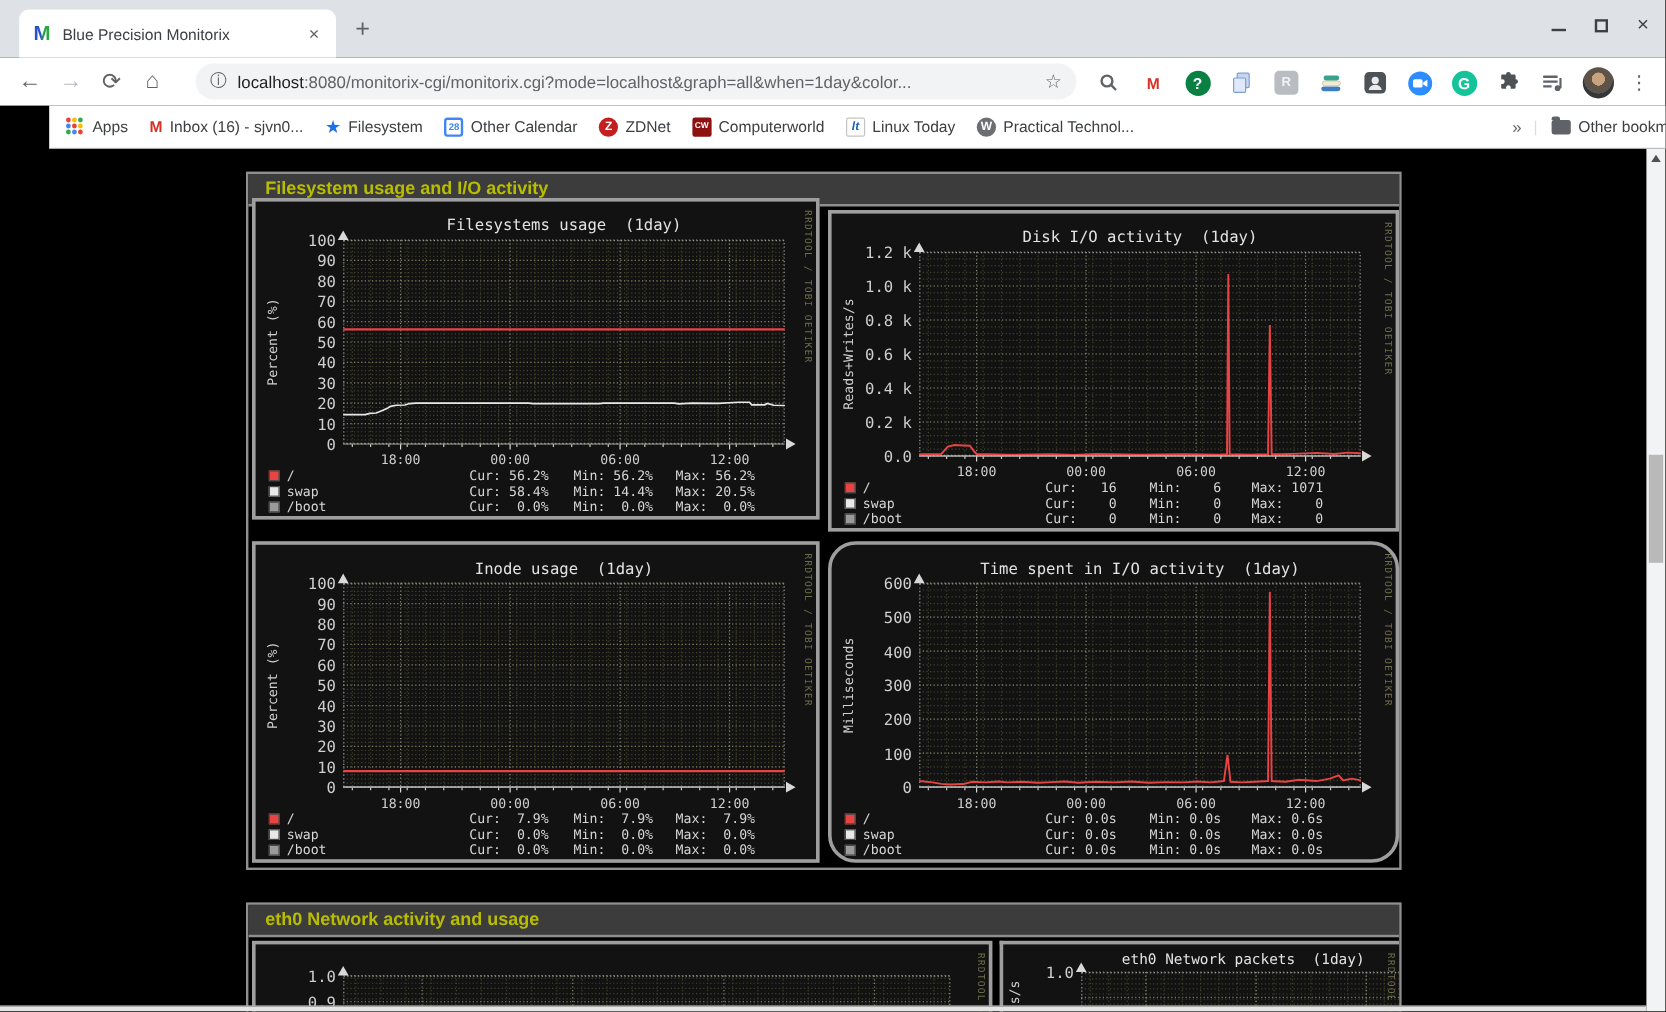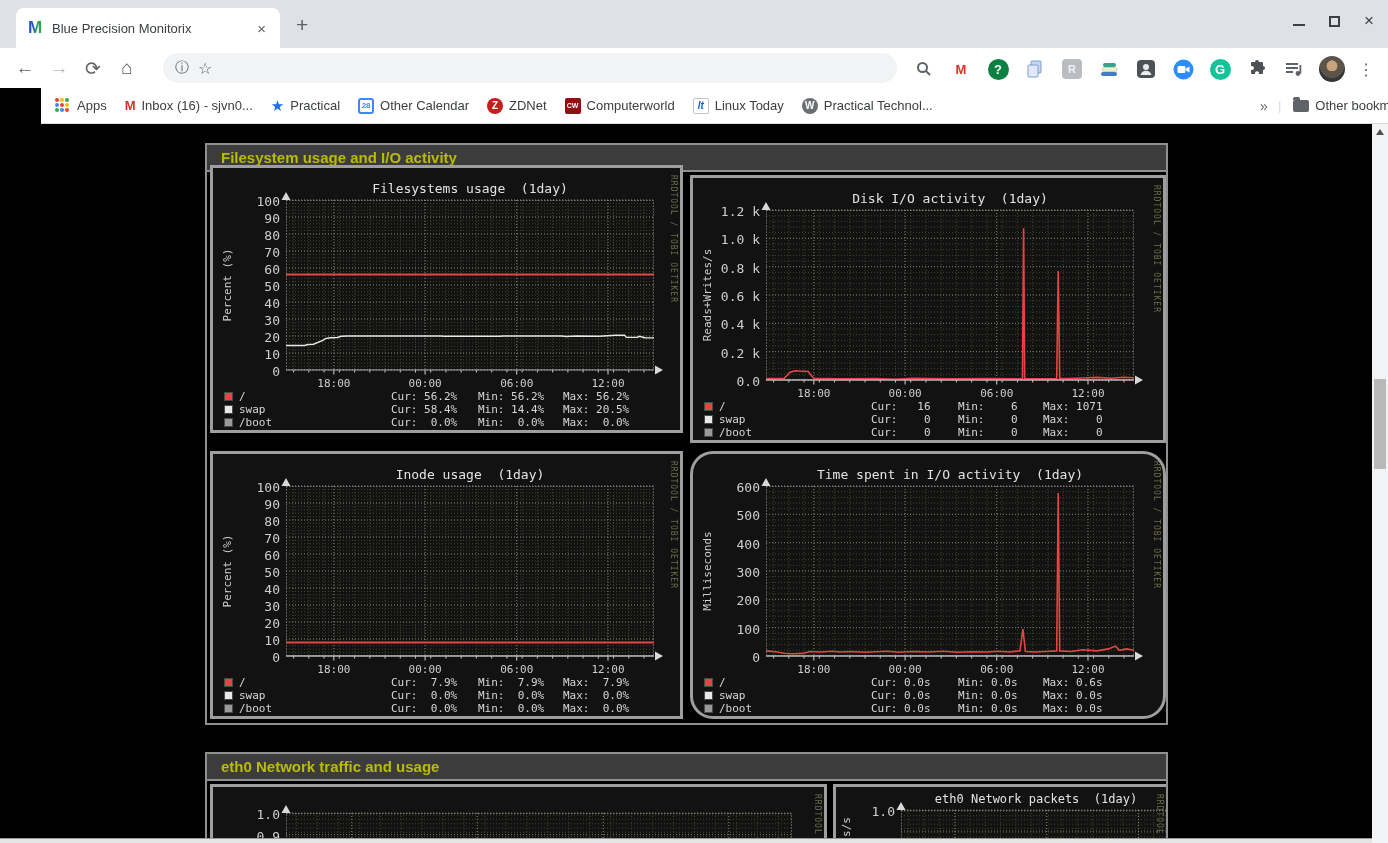--- a/index.html
+++ b/index.html
@@ -108,20 +108,21 @@
     </div>
   </div>
 
   <div class="toolbar">
     <span class="navbtn" style="margin-left:8px">←</span>
     <span class="navbtn disabled">→</span>
     <span class="navbtn">⟳</span>
     <span class="navbtn">⌂</span>
     <div class="omnibox">
       <span class="omni-info">ⓘ</span>
+      <span class="omni-url"><b>localhost</b><span>:8080/monitorix-cgi/monitorix.cgi?mode=localhost&amp;graph=all&amp;when=1day&amp;color...</span></span>
       <span class="omni-star">☆</span>
     </div>
     <div class="extrow">
       <span class="ext">
         <svg width="18" height="18" viewBox="0 0 18 18">
             <circle cx="7.5" cy="7.5" r="4.5" fill="none" stroke="#5f6368" stroke-width="2"></circle>
             <line x1="11" y1="11" x2="15" y2="15" stroke="#5f6368" stroke-width="2"></line>
           </svg>
       </span>
       <span class="ext" style="color:#d93025">M</span>
@@ -196,21 +197,21 @@
           <i style="background:#ea4335"></i>
       </span>
       <span>Apps</span>
     </span>
     <span class="bm">
       <span style="color:#d93025;font-weight:bold">M</span>
       <span>Inbox (16) - sjvn0...</span>
     </span>
     <span class="bm">
       <span style="color:#1a73e8;font-size:15px">★</span>
-      <span>Practical</span>
+      <span>Filesystem</span>
     </span>
     <span class="bm">
       <span class="ic-sq" style="width:16px;height:16px;background:#fff;border:2px solid #4285f4;color:#4285f4;font-size:8px;border-radius:3px">28</span>
       <span>Other Calendar</span>
     </span>
     <span class="bm">
       <span class="ic-ci" style="width:16px;height:16px;background:#c31f1f;font-size:10px">Z</span>
       <span>ZDNet</span>
     </span>
     <span class="bm">
@@ -783,21 +784,21 @@
           <div class="legend">
             <div class="lg-row"><span class="lg-sw" style="background: rgb(232, 68, 68);"></span><span class="lg-name">/</span><span class="lg-c">Cur: 0.0s</span><span class="lg-m">Min: 0.0s</span><span class="lg-x">Max: 0.6s</span></div>
             <div class="lg-row"><span class="lg-sw" style="background: rgb(232, 232, 232);"></span><span class="lg-name">swap</span><span class="lg-c">Cur: 0.0s</span><span class="lg-m">Min: 0.0s</span><span class="lg-x">Max: 0.0s</span></div>
             <div class="lg-row"><span class="lg-sw" style="background: rgb(154, 154, 154);"></span><span class="lg-name">/boot</span><span class="lg-c">Cur: 0.0s</span><span class="lg-m">Min: 0.0s</span><span class="lg-x">Max: 0.0s</span></div>
           </div>
           <div class="rrd">RRDTOOL / TOBI OETIKER</div>
         </div>
     </div>
 
     <div class="section sec2">
-      <div class="sec-head">eth0 Network traffic and usage</div>
+      <div class="sec-head">eth0 Network activity and usage</div>
       <div class="gpanel p-n1">
           <svg class="plot" width="506" height="28">
             <line x1="0" y1="28" x2="506" y2="28" stroke="#43432e" stroke-width="1" stroke-dasharray="1 2"></line>
             <line x1="0" y1="23.67233384853168" x2="506" y2="23.67233384853168" stroke="#43432e" stroke-width="1" stroke-dasharray="1 2"></line>
             <line x1="0" y1="19.344667697063358" x2="506" y2="19.344667697063358" stroke="#43432e" stroke-width="1" stroke-dasharray="1 2"></line>
             <line x1="0" y1="15.017001545595038" x2="506" y2="15.017001545595038" stroke="#43432e" stroke-width="1" stroke-dasharray="1 2"></line>
             <line x1="0" y1="10.689335394126719" x2="506" y2="10.689335394126719" stroke="#43432e" stroke-width="1" stroke-dasharray="1 2"></line>
             <line x1="0" y1="6.361669242658397" x2="506" y2="6.361669242658397" stroke="#43432e" stroke-width="1" stroke-dasharray="1 2"></line>
             <line x1="0" y1="2.034003091190077" x2="506" y2="2.034003091190077" stroke="#43432e" stroke-width="1" stroke-dasharray="1 2"></line>
             <line x1="0" y1="21.638330757341578" x2="506" y2="21.638330757341578" stroke="#7c7c64" stroke-width="1" stroke-dasharray="1 2"></line>

